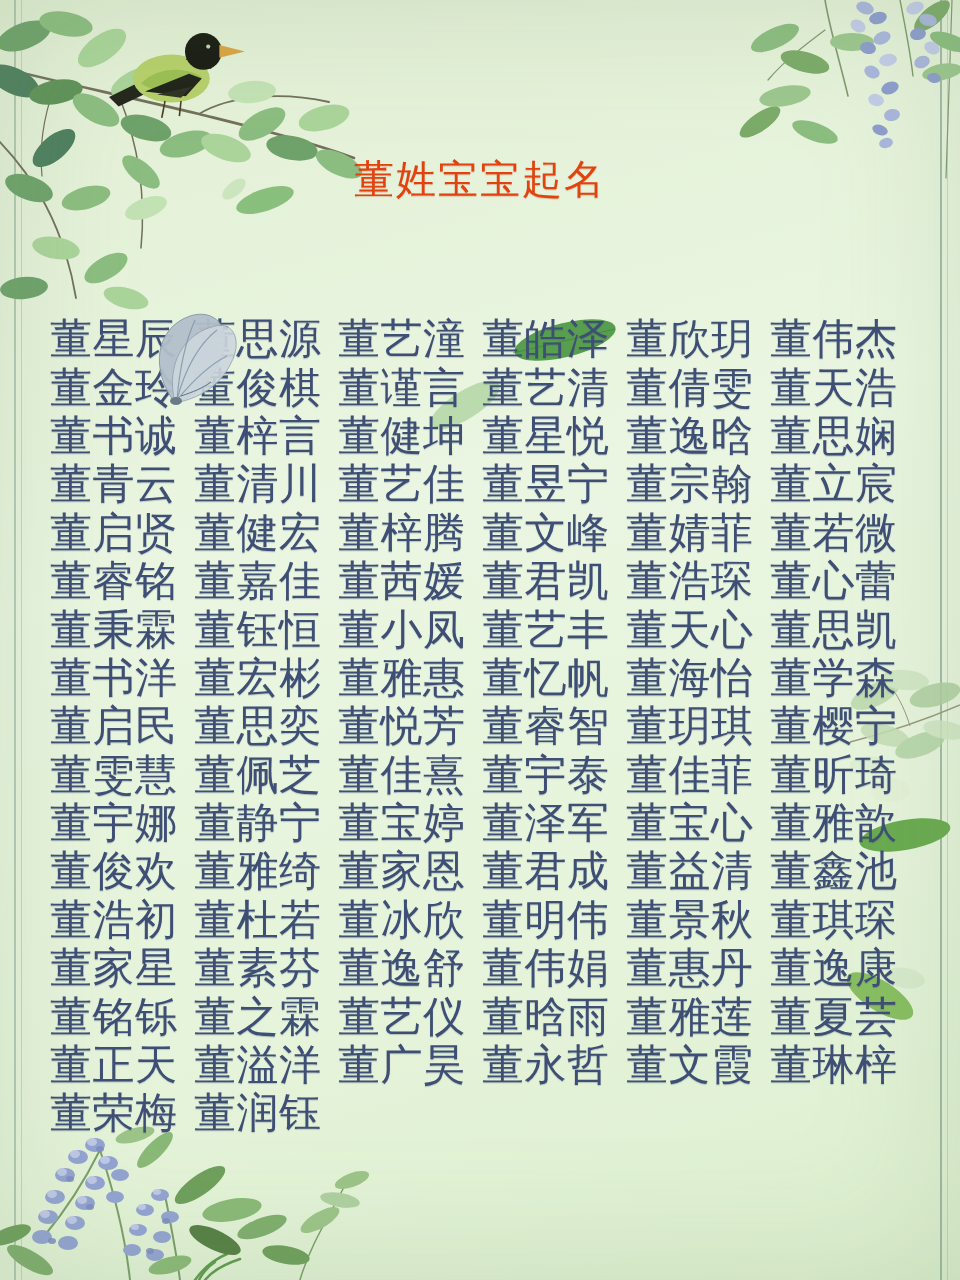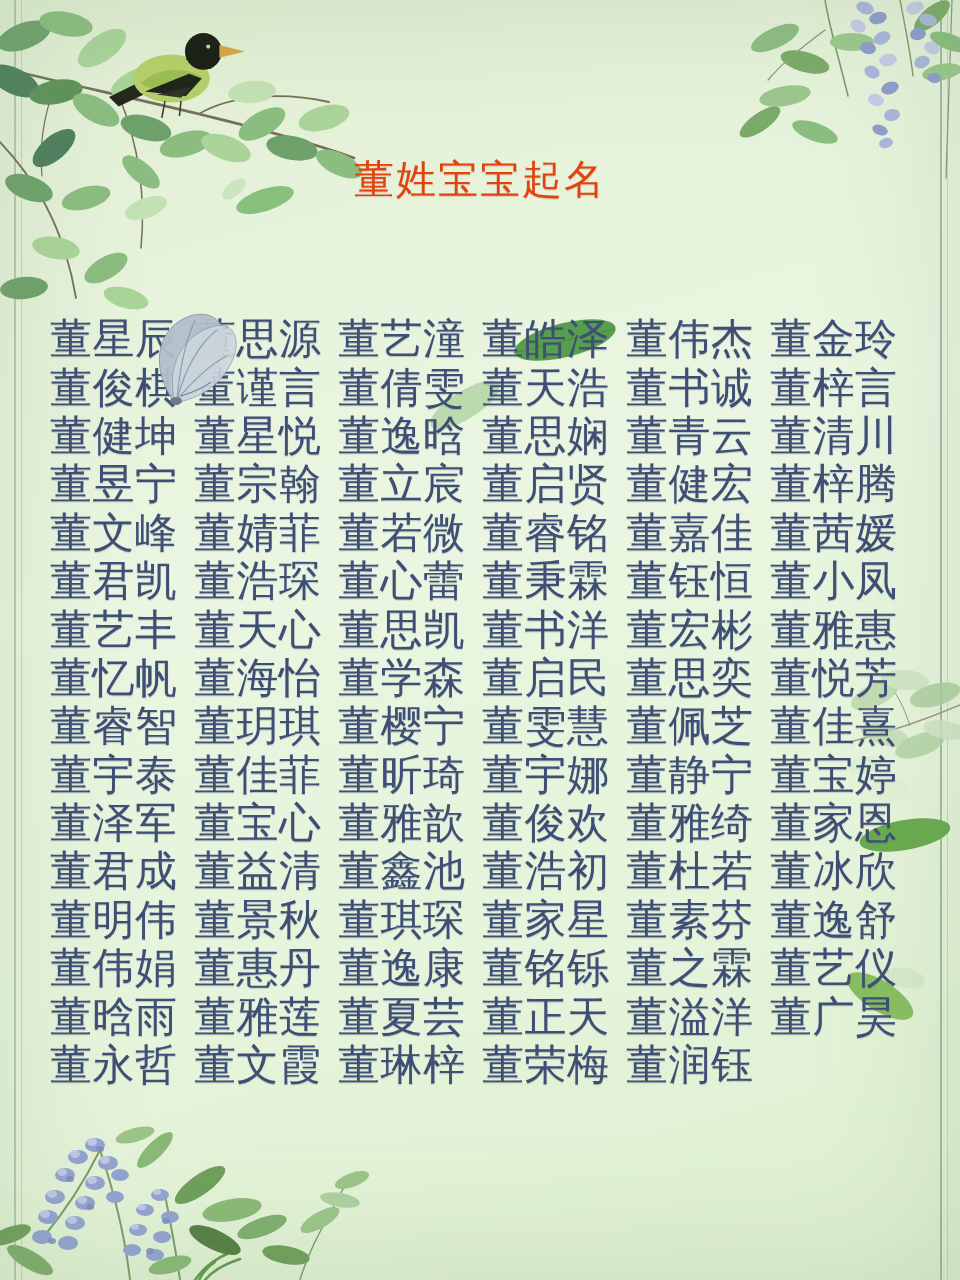--- a/index.html
+++ b/index.html
@@ -265,34 +265,37 @@
 
   <div class="vignette"></div>
 
   <div class="page-title">董姓宝宝起名</div>
 
   <div class="names-grid">
       <span>董星辰</span>
       <span>董思源</span>
       <span>董艺潼</span>
       <span>董皓泽</span>
+      <span>董欣玥</span>
       <span>董伟杰</span>
       <span>董金玲</span>
       <span>董俊棋</span>
       <span>董谨言</span>
+      <span>董艺清</span>
       <span>董倩雯</span>
       <span>董天浩</span>
       <span>董书诚</span>
       <span>董梓言</span>
       <span>董健坤</span>
       <span>董星悦</span>
       <span>董逸晗</span>
       <span>董思娴</span>
       <span>董青云</span>
       <span>董清川</span>
+      <span>董艺佳</span>
       <span>董昱宁</span>
       <span>董宗翰</span>
       <span>董立宸</span>
       <span>董启贤</span>
       <span>董健宏</span>
       <span>董梓腾</span>
       <span>董文峰</span>
       <span>董婧菲</span>
       <span>董若微</span>
       <span>董睿铭</span>

